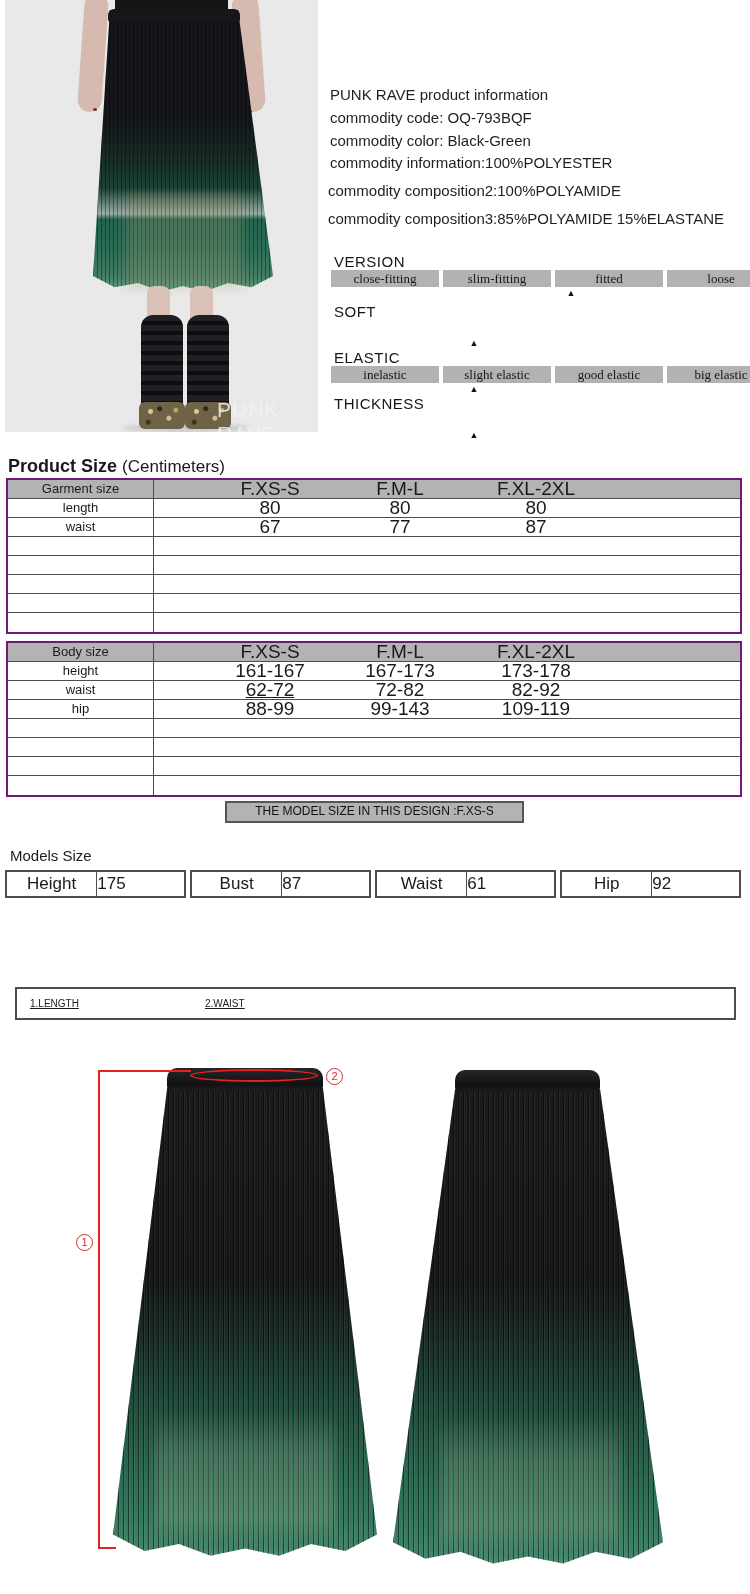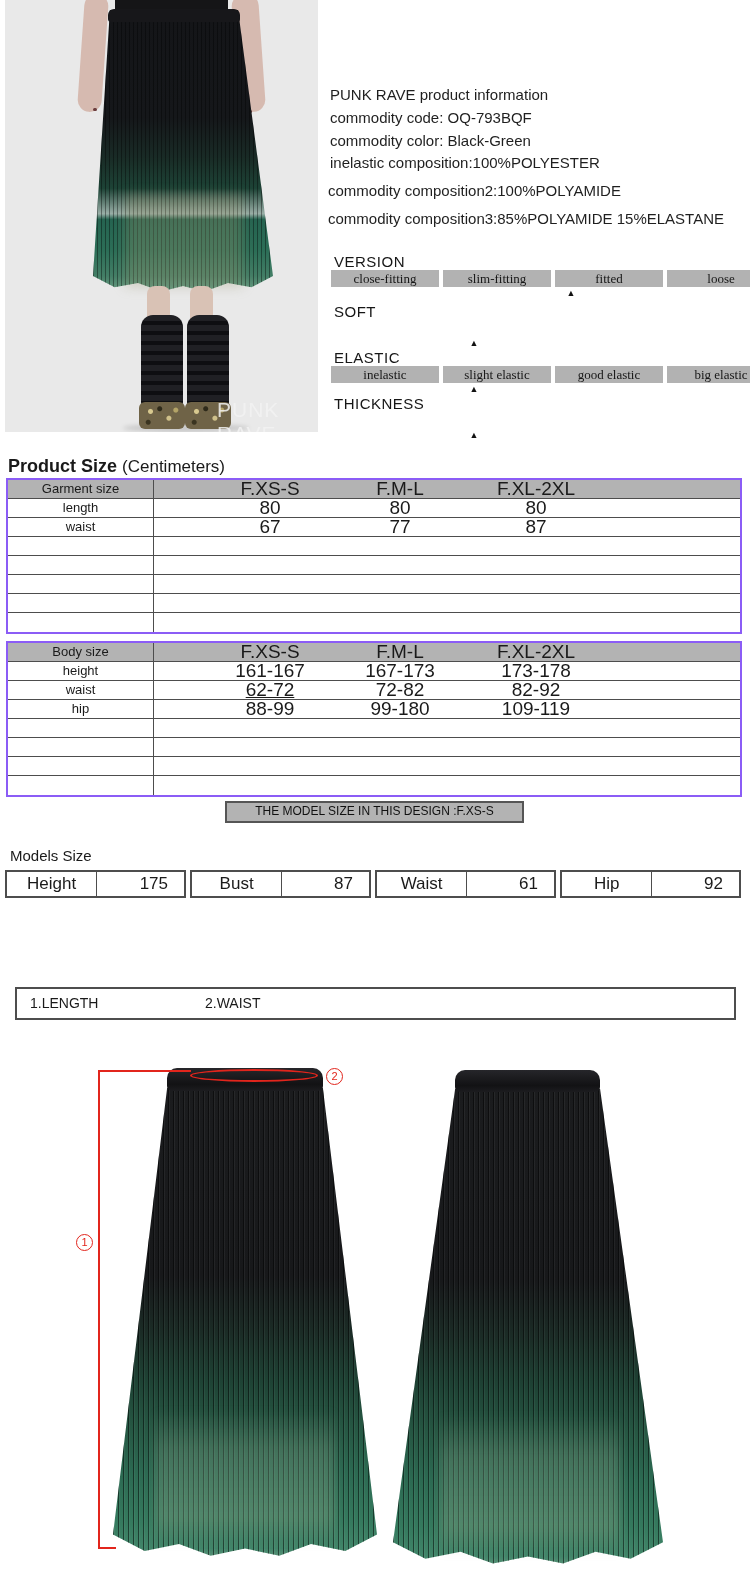--- a/index.html
+++ b/index.html
@@ -38,41 +38,41 @@
 
   
   .attr-label{position:absolute;left:334px;font-size:15px;color:#161616;letter-spacing:0.5px;}
   .cellrow{position:absolute;left:331px;width:444px;display:grid;grid-template-columns:repeat(4,1fr);gap:4px;font-family:Liberation Serif, serif;}
   .cell{background:#b2b2b2;height:17px;line-height:17px;font-size:13px;text-align:center;color:#161616;white-space:nowrap;overflow:hidden;}
   .sel-arrow{position:absolute;font-size:9px;color:#111;transform:translateX(-50%);line-height:10px;}
 
   
   .ps-title{position:absolute;left:8px;top:456px;font-size:18px;font-weight:bold;white-space:nowrap;}
   .ps-title .note{font-weight:normal;font-size:17px;}
-  .size-table{position:absolute;left:6px;width:736px;border:2px solid #8b5cf6;background:#fff;box-sizing:border-box;}
+  .size-table{position:absolute;left:6px;width:736px;border:2px solid #701a75;background:#fff;box-sizing:border-box;}
   .st-row{position:relative;height:19px;border-bottom:1px solid #4d4d4d;box-sizing:border-box;}
   .st-row:last-child{border-bottom:none;}
   .st-head{background:#b3b3b3;}
   .st-divider{position:absolute;left:145px;top:0;bottom:0;width:1px;background:#4d4d4d;z-index:2;}
   .st-c0{position:absolute;left:0;width:145px;text-align:center;line-height:18px;font-size:13px;white-space:nowrap;}
   .st-cv{position:absolute;transform:translateX(-50%);line-height:18px;font-size:19px;white-space:nowrap;}
 
   .model-note{position:absolute;left:225px;top:801px;width:299px;height:22px;background:#b3b3b3;border:2px solid #555;
     box-sizing:border-box;text-align:center;font-size:12px;line-height:17px;color:#111;white-space:nowrap;}
 
   
   .ms-title{position:absolute;left:10px;top:847px;font-size:15px;}
   .ms-box{position:absolute;top:870px;width:181px;height:28px;border:2px solid #4d4d4d;box-sizing:border-box;background:#fff;}
   .ms-label{position:absolute;left:0;width:51%;text-align:center;font-size:17px;line-height:24px;border-right:1px solid #4d4d4d;box-sizing:border-box;height:100%;}
-  .ms-value{position:absolute;left:51%;right:16px;text-align:right;font-size:17px;line-height:24px;}
+  .ms-value{position:absolute;left:51%;right:0;text-align:left;font-size:17px;line-height:24px;}
 
   
   .meas-title{position:absolute;left:0;top:950px;width:750px;text-align:center;font-size:20px;color:#111;white-space:pre;}
   .meas-box{position:absolute;left:15px;top:987px;width:721px;height:33px;border:2px solid #4d4d4d;box-sizing:border-box;}
-  .meas-item{position:absolute;font-size:14px;line-height:29px;white-space:nowrap;}
+  .meas-item{position:absolute;font-size:10px;line-height:29px;white-space:nowrap;text-decoration:underline;}
 
   
   .sk-band{position:absolute;background:linear-gradient(180deg,#26262a 0%,#121214 70%,#1c1c1f 100%);border-radius:10px 10px 5px 5px;}
   .sk-body{position:absolute;
     background:
       repeating-linear-gradient(90deg,rgba(0,0,0,0.5) 0 1px,rgba(255,255,255,0.05) 1px 2px,transparent 2px 5px),
       linear-gradient(180deg,#1b1c1e 0%,#17181a 40%,#1b2c26 52%,#1e4234 62%,#265743 72%,#2c6a52 82%,#357a5e 92%,#418569 98%,#5c9379 100%);}
   .sk-front{clip-path:polygon(20.5% 0,79.5% 0,100% 95%,88% 98.5%,75% 97%,63% 99.5%,50% 98%,37% 99.5%,25% 97%,12% 98.5%,0 95%);}
   .sk-back{clip-path:polygon(23% 0,76.7% 0,100% 95%,88% 98.5%,75% 97%,63% 99.5%,50% 98%,37% 99.5%,25% 97%,12% 98.5%,0 95%);}
   .sk-sheer{position:absolute;background:linear-gradient(180deg,rgba(141,163,138,0) 0,rgba(141,163,138,0.26) 30%,rgba(150,170,140,0.30) 80%,rgba(141,163,138,0) 100%);filter:blur(5px);}
@@ -103,21 +103,21 @@
     <div class="p-boot" style="left:136px;"></div>
     <div class="p-boot" style="left:182px;"></div>
     <div class="p-platform" style="left:134px;"></div>
     <div class="p-platform" style="left:180px;"></div>
     <div class="p-watermark">PUNK RAVE</div>
   </div>
 
   <div class="info-line" style="top:86px;">PUNK RAVE product information</div>
   <div class="info-line" style="top:109px;">commodity code: OQ-793BQF</div>
   <div class="info-line" style="top:132px;">commodity color: Black-Green</div>
-  <div class="info-line" style="top:154px;">inelastic composition:100%POLYESTER</div>
+  <div class="info-line" style="top:154px;">commodity information:100%POLYESTER</div>
   <div class="info-line" style="top:182px;left:328px;">commodity composition2:100%POLYAMIDE</div>
   <div class="info-line" style="top:210px;left:328px;">commodity composition3:85%POLYAMIDE 15%ELASTANE</div>
 
   <div class="attr-label" style="top:253px;">VERSION</div>
   <div class="cellrow" style="top:270px;">
     <span class="cell">close-fitting</span>
     <span class="cell">slim-fitting</span>
     <span class="cell">fitted</span>
     <span class="cell">loose</span>
   </div>
@@ -186,21 +186,21 @@
     </div>
     <div class="st-row">
       <span class="st-c0">waist</span>
       <span class="st-cv" style="left:262px;text-decoration:underline;">62-72</span>
       <span class="st-cv" style="left:392px;">72-82</span>
       <span class="st-cv" style="left:528px;">82-92</span>
     </div>
     <div class="st-row">
       <span class="st-c0">hip</span>
       <span class="st-cv" style="left:262px;">88-99</span>
-      <span class="st-cv" style="left:392px;">99-180</span>
+      <span class="st-cv" style="left:392px;">99-143</span>
       <span class="st-cv" style="left:528px;">109-119</span>
     </div>
     <div class="st-row"></div>
     <div class="st-row"></div>
     <div class="st-row"></div>
     <div class="st-row"></div>
   </div>
 
   <div class="model-note">THE MODEL SIZE IN THIS DESIGN :F.XS-S</div>
 

